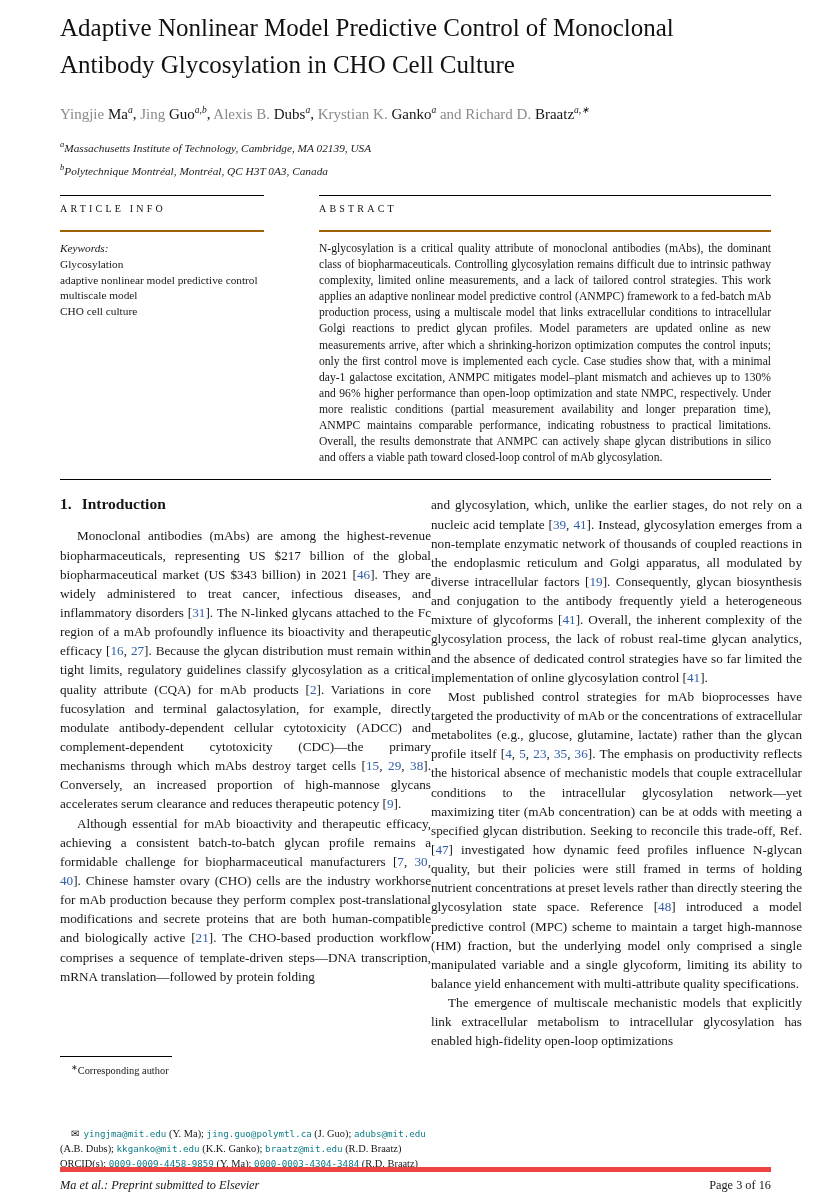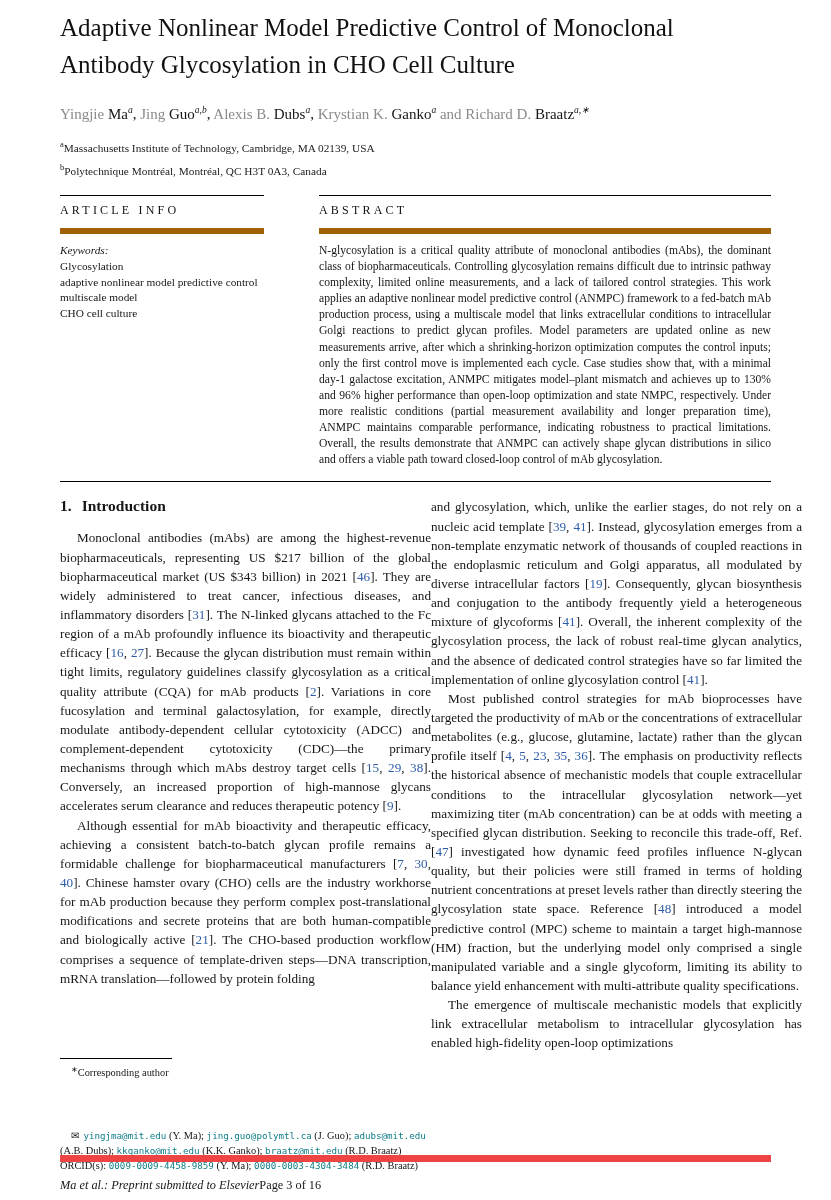--- a/index.html
+++ b/index.html
@@ -13,31 +13,31 @@
 
   
   .title { font-size:25px; line-height:1.46; font-weight:400; color:#111; }
   .authors { margin-top:21px; font-size:15px; }
   .authors .given { color:var(--muted,#8a8a8a); }
   .authors .family { color:#161616; }
   .authors .pre { color:#161616; }
   .authors .pre.muted { color:var(--muted,#8a8a8a); }
   .authors sup { font-style:italic; font-size:9.5px; }
   .affils { margin-top:16px; }
-  .affil { font-size:11.3px; line-height:1.3; margin-bottom:7px; color:#222; }
+  .affil { font-style:italic; font-size:11.3px; line-height:1.3; margin-bottom:7px; color:#222; }
   .affil sup { font-size:8.5px; }
 
   
   .info-block { display:flex; gap:55px; margin-top:16px; }
   .info-col { width:204px; flex:none; }
   .abs-col { flex:1; min-width:0; }
   .col-heading {
-    font-size:12px; letter-spacing:3.2px; color:#111;
-    border-top:1.2px solid #000; border-bottom:6px solid #a16207;
-    padding:7px 0 10px 0;
+    font-size:10px; letter-spacing:3.2px; color:#111;
+    border-top:1.2px solid #000; border-bottom:2px solid #a16207;
+    padding:7px 0 16px 0;
   }
   .kw-label { font-style:italic; font-size:11.3px; margin-top:9px; line-height:1.4; }
   .kw { font-size:11.3px; line-height:1.4; text-align:justify; }
   .abstract-text { font-size:11.6px; line-height:1.39; text-align:justify; margin-top:9px; hyphens:auto; }
   .block-bottom-rule { border-top:1.2px solid #000; margin-top:13px; }
 
   
   .body-cols { display:flex; margin-top:15px; height:676px; }
   .bcol { width:371px; flex:none; overflow:hidden; display:flex; flex-direction:column; }
   .section-heading { font-size:15.5px; font-weight:700; margin-bottom:13px; }
@@ -53,22 +53,22 @@
   .fn-corr sup { font-size:8px; }
   .mono { font-family:"DejaVu Sans Mono", monospace; font-size:9.2px; color:var(--teal,#0e7c87); }
   .env { font-size:10px; margin-right:4px; }
   .fn-emails, .fn-orcid { text-indent:0; }
   .fn-emails { padding-left:0;margin-top:48px; }
   .fn-emails .lead-indent { display:inline-block; width:11px; }
 
   
   .footer {
     position:absolute; left:31px; right:31px; bottom:7px;
-    border-top:7px solid #ef4444; padding-top:16px;
-    display:flex; font-size:12.3px;
+    border-top:5px solid #ef4444; padding-top:6px;
+    display:flex; justify-content:space-between; font-size:12.3px;
   }
   .footer .left { font-style:italic; }
 </style>
 </head>
 <body>
 
 <div class="page">
   <div class="content">
 
     <h1 class="title">Adaptive Nonlinear Model Predictive Control of Monoclonal Antibody Glycosylation in CHO Cell Culture</h1>

